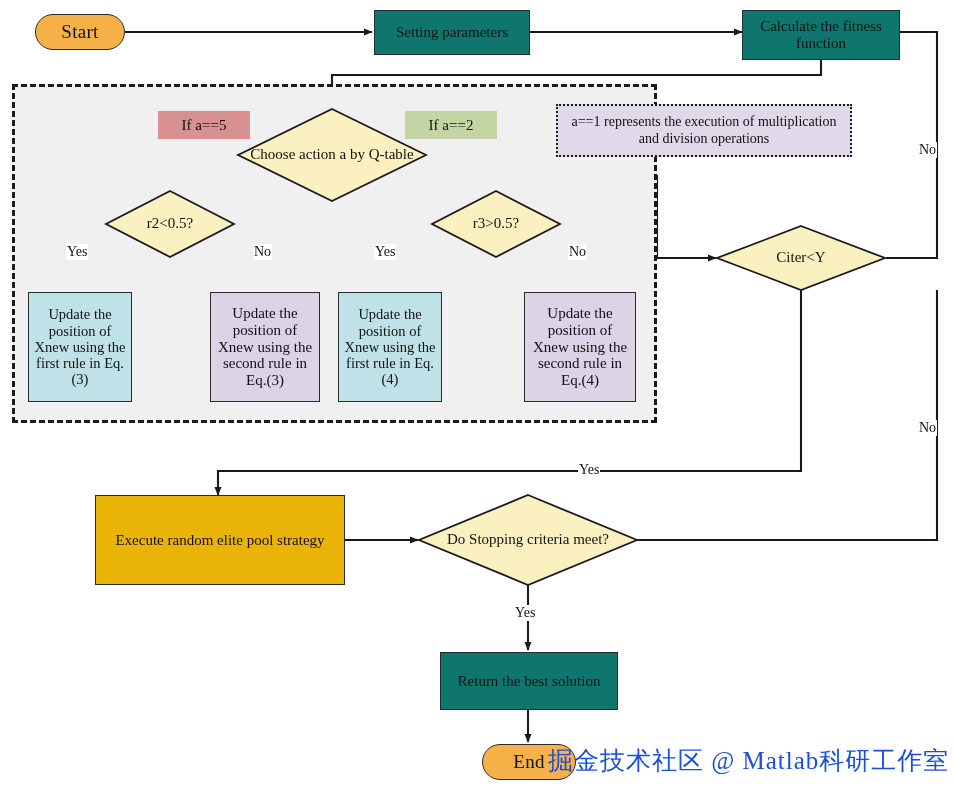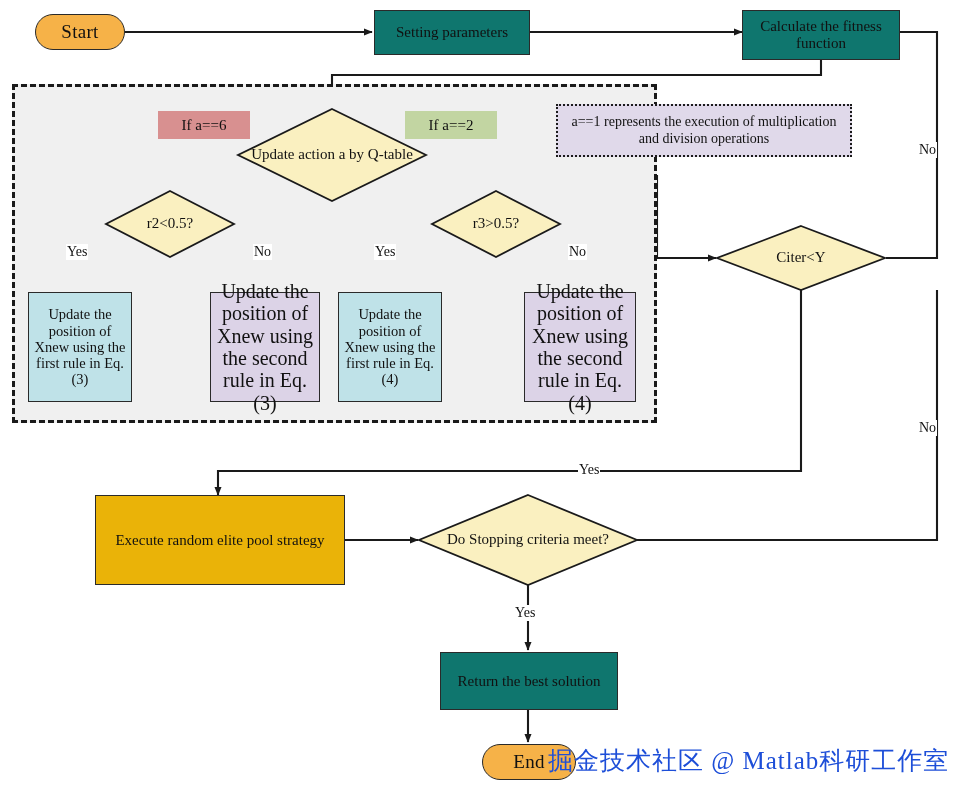--- a/index.html
+++ b/index.html
@@ -31,21 +31,21 @@
     background: #F6B248;
     font-size: 19px;
     letter-spacing: .3px;
   }
   .process {
     background: #0f766e;
     font-size: 15px;
     padding: 2px 6px;
   }
   .proc-blue { background:#bfe2e8; font-size:14.5px; padding:2px 3px; }
-  .proc-purple { background:#dcd3e7; font-size:20px; padding:2px 3px; }
+  .proc-purple { background:#dcd3e7; font-size:15px; padding:2px 3px; }
   .proc-lav { background:#eab308; font-size:15px; padding:2px 8px; }
 
   .label-box {
     position:absolute;
     display:flex; align-items:center; justify-content:center;
     font-size:15px; border:none; z-index:4;
   }
   .lb-red { background:#d89090; }
   .lb-green { background:#c2d5a2; }
 
@@ -145,28 +145,28 @@
       <path d="M528,710 L528,742" marker-end="url(#arr)"></path>
     </g>
   </svg>
 
   <div class="node terminator" style="left:35px; top:14px; width:90px; height:36px;">Start</div>
 
   <div class="node process" style="left:374px; top:10px; width:156px; height:45px;">Setting parameters</div>
 
   <div class="node process" style="left:742px; top:10px; width:158px; height:50px;">Calculate the fitness function</div>
 
-  <div class="label-box lb-red" style="left:158px; top:111px; width:92px; height:28px;">If a==6</div>
+  <div class="label-box lb-red" style="left:158px; top:111px; width:92px; height:28px;">If a==5</div>
   <div class="label-box lb-green" style="left:405px; top:111px; width:92px; height:28px;">If a==2</div>
 
   <div class="diamond-wrap" style="left:237px; top:108px; width:190px; height:94px;">
     <svg width="190" height="94" viewBox="0 0 190 94">
       <polygon points="95,1 189,47 95,93 1,47" fill="#faf0c0" stroke="#1a1a1a" stroke-width="1.8"></polygon>
     </svg>
-    <div class="diamond-text">Update action a by Q-table</div>
+    <div class="diamond-text">Choose action a by Q-table</div>
   </div>
 
   <div class="diamond-wrap" style="left:105px; top:190px; width:130px; height:68px;">
     <svg width="130" height="68" viewBox="0 0 130 68">
       <polygon points="65,1 129,34 65,67 1,34" fill="#faf0c0" stroke="#1a1a1a" stroke-width="1.8"></polygon>
     </svg>
     <div class="diamond-text">r2&lt;0.5?</div>
   </div>
 
   <div class="diamond-wrap" style="left:431px; top:190px; width:130px; height:68px;">

